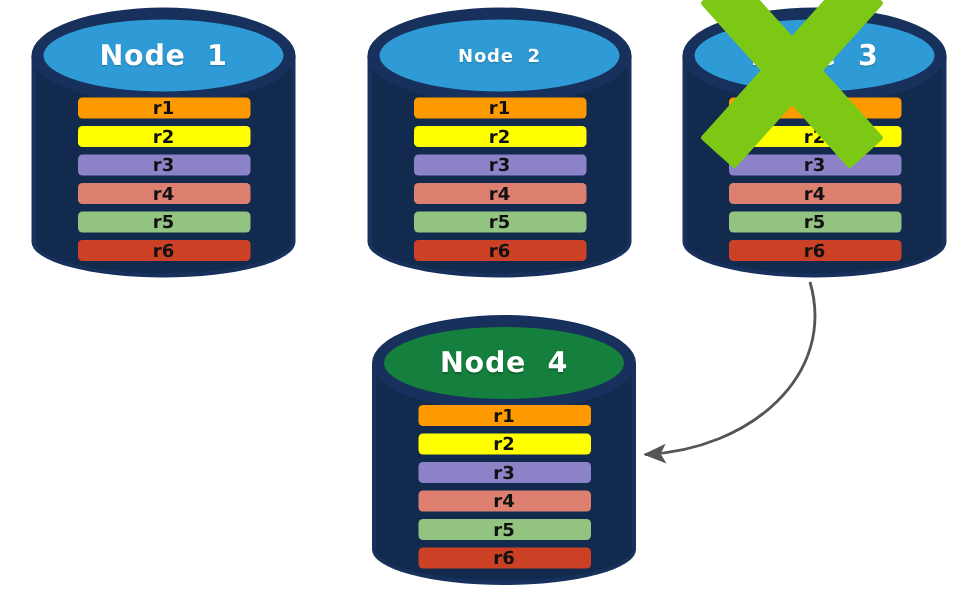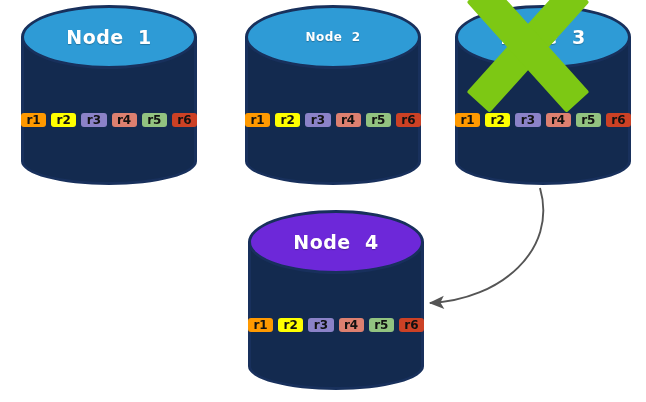--- a/index.html
+++ b/index.html
@@ -16,31 +16,31 @@
     border:3px solid #18305c;
     box-sizing:border-box;
     border-radius:50% / 0 0 14% 14%;
     border-bottom-left-radius:50% 16%;
     border-bottom-right-radius:50% 16%;
   }
   
   .cyl-top{
     position:absolute;left:0;right:0;top:0;
     background:#2E9BD6;
-    border:3px solid #000000;
+    border:8px solid #000000;
     box-sizing:border-box;
     border-radius:50%;
     display:flex;align-items:center;justify-content:center;
   }
   .cyl-label{
     color:#ffffff;font-weight:bold;letter-spacing:0.5px;
     white-space:pre;
     text-shadow:0 1px 1px rgba(0,0,0,.25);
   }
-  .rows{position:absolute;left:0;right:0;display:flex;flex-direction:row;}
+  .rows{position:absolute;left:0;right:0;display:flex;flex-direction:column;}
   .row{
     position:relative;
     border-radius:3px;
     display:flex;align-items:center;justify-content:center;
     color:#111111;font-weight:bold;
     box-sizing:border-box;
   }
 
   
   .xmark{position:absolute;pointer-events:none;}
@@ -139,21 +139,21 @@
         </div>
       </div>
     <div class="xmark" id="xmark" style="left: 6px; top: 51px; width: 164px; height: 131px; z-index: 20;">
       <div class="bar a" style="width: 31px; height: 149px; margin-left: -15.5px; margin-top: -74.5px; background: rgb(125, 200, 20);"></div>
       <div class="bar b" style="width: 31px; height: 149px; margin-left: -15.5px; margin-top: -74.5px; background: rgb(125, 200, 20);"></div>
     </div>
   </div>
 
   <div class="node" id="node4" style="left: 248px; top: 210px; width: 176px; height: 180px;">
     <div class="cyl-body" style="top: 32px; height: 148px; background: rgb(19, 42, 79); border-color: rgb(24, 48, 92);"></div>
-    <div class="cyl-top" style="height: 64px; background: #6d28d9; border-color: rgb(24, 48, 92);">
+    <div class="cyl-top" style="height: 64px; background: #15803d; border-color: rgb(24, 48, 92);">
       <span class="cyl-label" style="font-size: 19px; color: rgb(255, 255, 255);">Node  4</span>
     </div>
     <div class="rows" style="top: 60px; height: 109px; align-items: center; gap: 5px;">
         <div class="row" style="width: 115px; height: 14px; background: rgb(255, 153, 0); font-size: 12px; color: rgb(17, 17, 17);">
           <span>r1</span>
         </div>
         <div class="row" style="width: 115px; height: 14px; background: rgb(255, 255, 0); font-size: 12px; color: rgb(17, 17, 17);">
           <span>r2</span>
         </div>
         <div class="row" style="width: 115px; height: 14px; background: rgb(139, 130, 200); font-size: 12px; color: rgb(17, 17, 17);">

